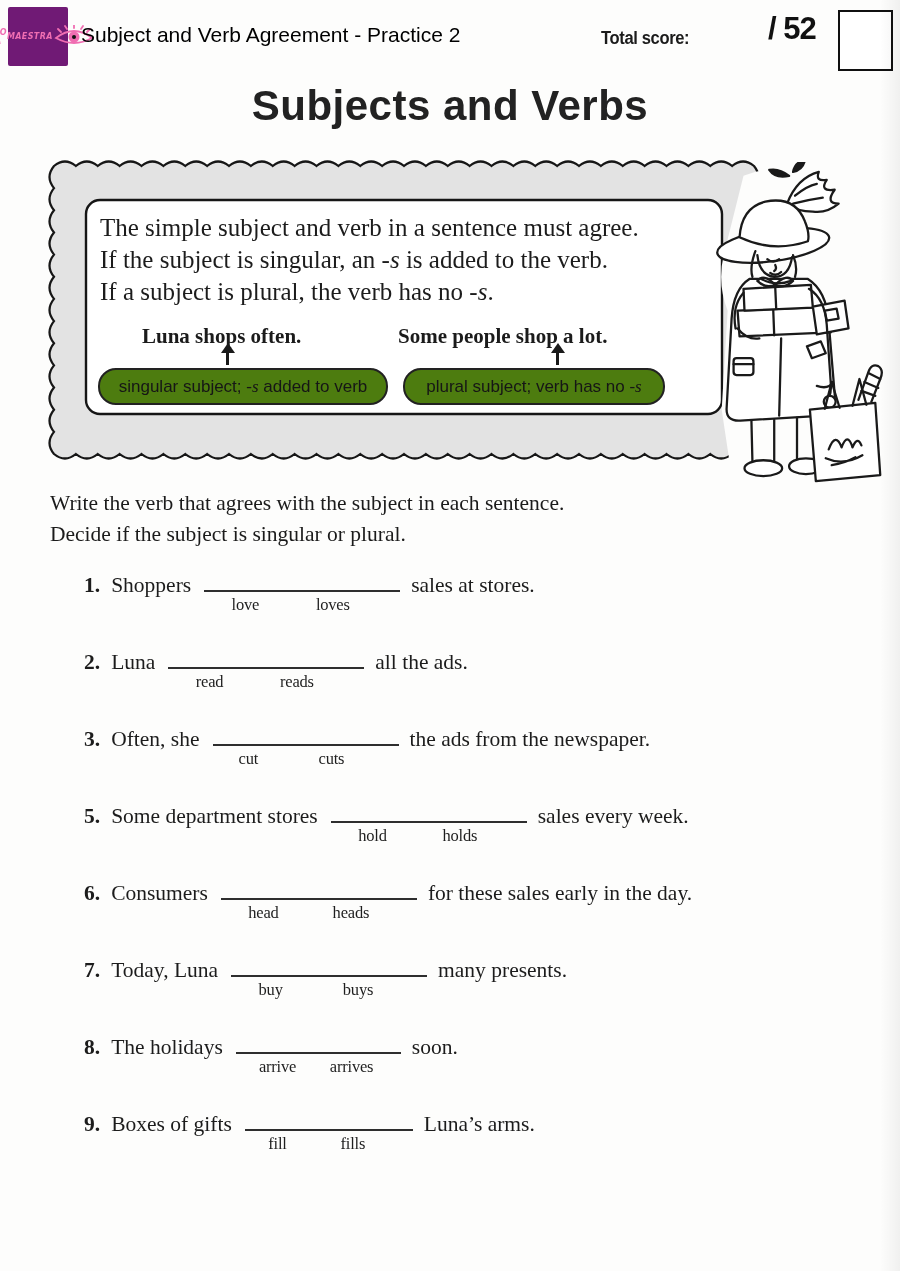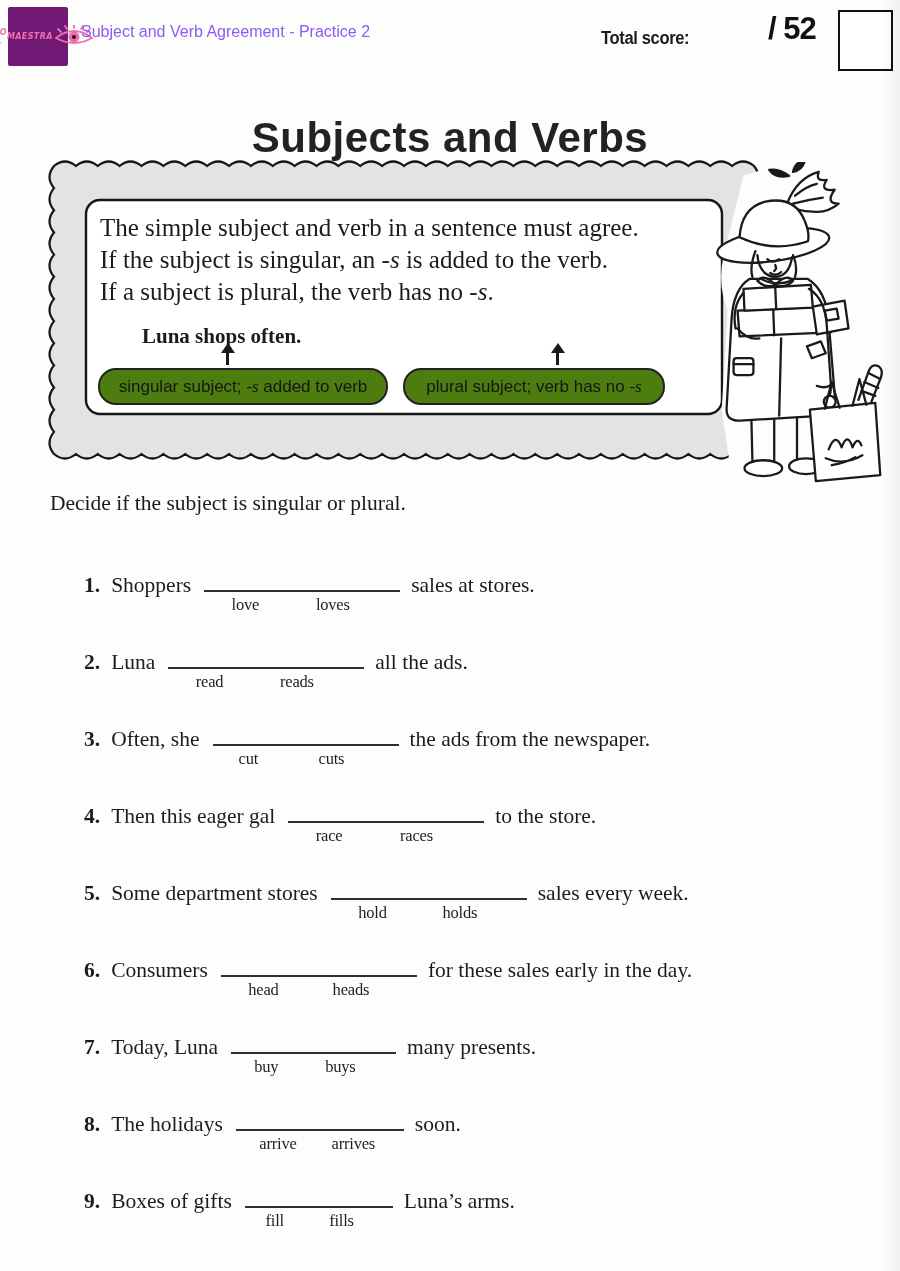--- a/index.html
+++ b/index.html
@@ -8,31 +8,31 @@
   .page::after{content:"";position:absolute;top:0;right:0;width:20px;height:100%;
         background:linear-gradient(to right,rgba(0,0,0,0),rgba(0,0,0,0.05));pointer-events:none;}
 
   
   .logo{position:absolute;left:8px;top:7px;width:60px;height:59px;background:#701a75;border-radius:2px;
         display:flex;flex-direction:row;align-items:center;justify-content:center;gap:0;}
   .logo-line{color:#f06eb2;font-family:"DejaVu Sans",sans-serif;font-size:8px;font-weight:bold;
         font-style:italic;letter-spacing:.4px;line-height:9px;}
   .logo-eye{margin-top:2px;}
   .header-title{position:absolute;left:81px;top:23px;font-family:"Liberation Sans",sans-serif;
-        font-size:16px;color:#8b5cf6;}
+        font-size:21px;color:#000000;}
   .total-label{position:absolute;left:601px;top:28px;font-family:"Liberation Sans",sans-serif;
         font-weight:bold;font-size:18px;letter-spacing:-.4px;transform:scaleX(.92);transform-origin:left top;}
   .score-value{position:absolute;left:768px;top:11px;font-family:"Liberation Sans",sans-serif;
         font-weight:bold;font-size:31px;letter-spacing:-1px;color:#111;}
   .score-box{position:absolute;left:838px;top:10px;width:51px;height:57px;border:2.5px solid #101010;background:#fff;}
 
   
   .page-title{position:absolute;left:0;right:0;top:82px;text-align:center;
         font-family:"Liberation Sans",sans-serif;font-weight:bold;font-size:42px;
-        letter-spacing:.5px;color:#222;margin-top:32px;}
+        letter-spacing:.5px;color:#222;}
 
   
   .rulebox{position:absolute;left:48px;top:160px;width:712px;height:300px;}
   .rulebox .border-svg{position:absolute;left:0;top:0;}
   .rule-content{position:absolute;left:38px;top:40px;width:636px;height:214px;box-sizing:border-box;
         padding:12px 16px 0 14px;}
   .rule-line{font-size:25px;line-height:32px;color:#1c1c1c;}
   .rule-line .em,.pill .em{font-style:italic;font-family:"Liberation Serif",serif;}
   .example{position:absolute;top:124px;font-weight:bold;font-size:21px;white-space:pre;}
   .ex1{left:56px;} .ex2{left:312px;}
@@ -97,20 +97,21 @@
       <path id="wavy" d="M 6 6 q 10.9375 -9 21.875 0 q 10.9375 -9 21.875 0 q 10.9375 -9 21.875 0 q 10.9375 -9 21.875 0 q 10.9375 -9 21.875 0 q 10.9375 -9 21.875 0 q 10.9375 -9 21.875 0 q 10.9375 -9 21.875 0 q 10.9375 -9 21.875 0 q 10.9375 -9 21.875 0 q 10.9375 -9 21.875 0 q 10.9375 -9 21.875 0 q 10.9375 -9 21.875 0 q 10.9375 -9 21.875 0 q 10.9375 -9 21.875 0 q 10.9375 -9 21.875 0 q 10.9375 -9 21.875 0 q 10.9375 -9 21.875 0 q 10.9375 -9 21.875 0 q 10.9375 -9 21.875 0 q 10.9375 -9 21.875 0 q 10.9375 -9 21.875 0 q 10.9375 -9 21.875 0 q 10.9375 -9 21.875 0 q 10.9375 -9 21.875 0 q 10.9375 -9 21.875 0 q 10.9375 -9 21.875 0 q 10.9375 -9 21.875 0 q 10.9375 -9 21.875 0 q 10.9375 -9 21.875 0 q 10.9375 -9 21.875 0 q 10.9375 -9 21.875 0 q 9 11.076923076923077 0 22.153846153846153 q 9 11.076923076923077 0 22.153846153846153 q 9 11.076923076923077 0 22.153846153846153 q 9 11.076923076923077 0 22.153846153846153 q 9 11.076923076923077 0 22.153846153846153 q 9 11.076923076923077 0 22.153846153846153 q 9 11.076923076923077 0 22.153846153846153 q 9 11.076923076923077 0 22.153846153846153 q 9 11.076923076923077 0 22.153846153846153 q 9 11.076923076923077 0 22.153846153846153 q 9 11.076923076923077 0 22.153846153846153 q 9 11.076923076923077 0 22.153846153846153 q 9 11.076923076923077 0 22.153846153846153 q -10.9375 9 -21.875 0 q -10.9375 9 -21.875 0 q -10.9375 9 -21.875 0 q -10.9375 9 -21.875 0 q -10.9375 9 -21.875 0 q -10.9375 9 -21.875 0 q -10.9375 9 -21.875 0 q -10.9375 9 -21.875 0 q -10.9375 9 -21.875 0 q -10.9375 9 -21.875 0 q -10.9375 9 -21.875 0 q -10.9375 9 -21.875 0 q -10.9375 9 -21.875 0 q -10.9375 9 -21.875 0 q -10.9375 9 -21.875 0 q -10.9375 9 -21.875 0 q -10.9375 9 -21.875 0 q -10.9375 9 -21.875 0 q -10.9375 9 -21.875 0 q -10.9375 9 -21.875 0 q -10.9375 9 -21.875 0 q -10.9375 9 -21.875 0 q -10.9375 9 -21.875 0 q -10.9375 9 -21.875 0 q -10.9375 9 -21.875 0 q -10.9375 9 -21.875 0 q -10.9375 9 -21.875 0 q -10.9375 9 -21.875 0 q -10.9375 9 -21.875 0 q -10.9375 9 -21.875 0 q -10.9375 9 -21.875 0 q -10.9375 9 -21.875 0 q -9 -11.076923076923077 0 -22.153846153846153 q -9 -11.076923076923077 0 -22.153846153846153 q -9 -11.076923076923077 0 -22.153846153846153 q -9 -11.076923076923077 0 -22.153846153846153 q -9 -11.076923076923077 0 -22.153846153846153 q -9 -11.076923076923077 0 -22.153846153846153 q -9 -11.076923076923077 0 -22.153846153846153 q -9 -11.076923076923077 0 -22.153846153846153 q -9 -11.076923076923077 0 -22.153846153846153 q -9 -11.076923076923077 0 -22.153846153846153 q -9 -11.076923076923077 0 -22.153846153846153 q -9 -11.076923076923077 0 -22.153846153846153 q -9 -11.076923076923077 0 -22.153846153846153 Z" fill="#e3e3e3" stroke="#161616" stroke-width="2.2"></path>
       <rect x="38" y="40" width="636" height="214" rx="14" fill="#ffffff" stroke="#161616" stroke-width="2.4"></rect>
     </svg>
 
     <div class="rule-content">
       <div class="rule-line"><span>The simple subject and verb in a sentence must agree.</span><span class="em"></span><span></span></div>
       <div class="rule-line"><span>If the subject is singular, an </span><span class="em">-s</span><span> is added to the verb.</span></div>
       <div class="rule-line"><span>If a subject is plural, the verb has no </span><span class="em">-s</span><span>.</span></div>
 
       <div class="example ex1">Luna shops often.</div>
+      <div class="example ex2">Some people shop a lot.</div>
 
       <div class="arrow arrow1"></div>
       <div class="arrow arrow2"></div>
 
       <div class="pill pill1">
           <span>singular subject; </span>
           <span class="em">-s</span>
           <span> added to verb</span>
         </div>
       <div class="pill pill2">
@@ -160,40 +161,38 @@
         <path fill="#fff" d="M146 240 L156 212 Q159 203 166 206 Q172 210 168 219 L159 242"></path>
         <path d="M156 213 L168 219 M152 222 L166 228 M149 231 L163 236"></path>
         <path fill="#fff" d="M97 250 L163 243 L168 316 L103 322 Z"></path>
         <path d="M112 249 L119 222 L127 248 M140 246 L147 219 L154 245"></path>
         <path d="M116 290 q7 -18 13 -2 q6 -16 11 0 q5 -12 9 -2 M113 299 q18 8 37 -3 M119 306 q13 -2 24 -8"></path>
       </g>
     </svg>
   </div>
 
   <div class="instructions">
+    <div>Write the verb that agrees with the subject in each sentence.</div>
     <div>Decide if the subject is singular or plural.</div>
   </div>
 
   <div class="items">
 
     <div class="item">
       <span class="num">1.</span><span>Shoppers</span><span class="blankwrap"><span class="choice c1">love</span><span class="choice c2">loves</span></span><span>sales at stores.</span>
     </div>
 
     <div class="item">
       <span class="num">2.</span><span>Luna</span><span class="blankwrap"><span class="choice c1">read</span><span class="choice c2">reads</span></span><span>all the ads.</span>
     </div>
 
     <div class="item">
       <span class="num">3.</span><span>Often, she</span><span class="blankwrap"><span class="choice c1">cut</span><span class="choice c2">cuts</span></span><span>the ads from the newspaper.</span>
     </div>
 
-    <div class="item">
-      <span class="num">4.</span><span>Then this eager gal</span><span class="blankwrap"><span class="choice c1">race</span><span class="choice c2">races</span></span><span>to the store.</span>
-    </div>
 
     <div class="item">
       <span class="num">5.</span><span>Some department stores</span><span class="blankwrap"><span class="choice c1">hold</span><span class="choice c2">holds</span></span><span>sales every week.</span>
     </div>
 
     <div class="item">
       <span class="num">6.</span><span>Consumers</span><span class="blankwrap"><span class="choice c1">head</span><span class="choice c2">heads</span></span><span>for these sales early in the day.</span>
     </div>
 
     <div class="item">

